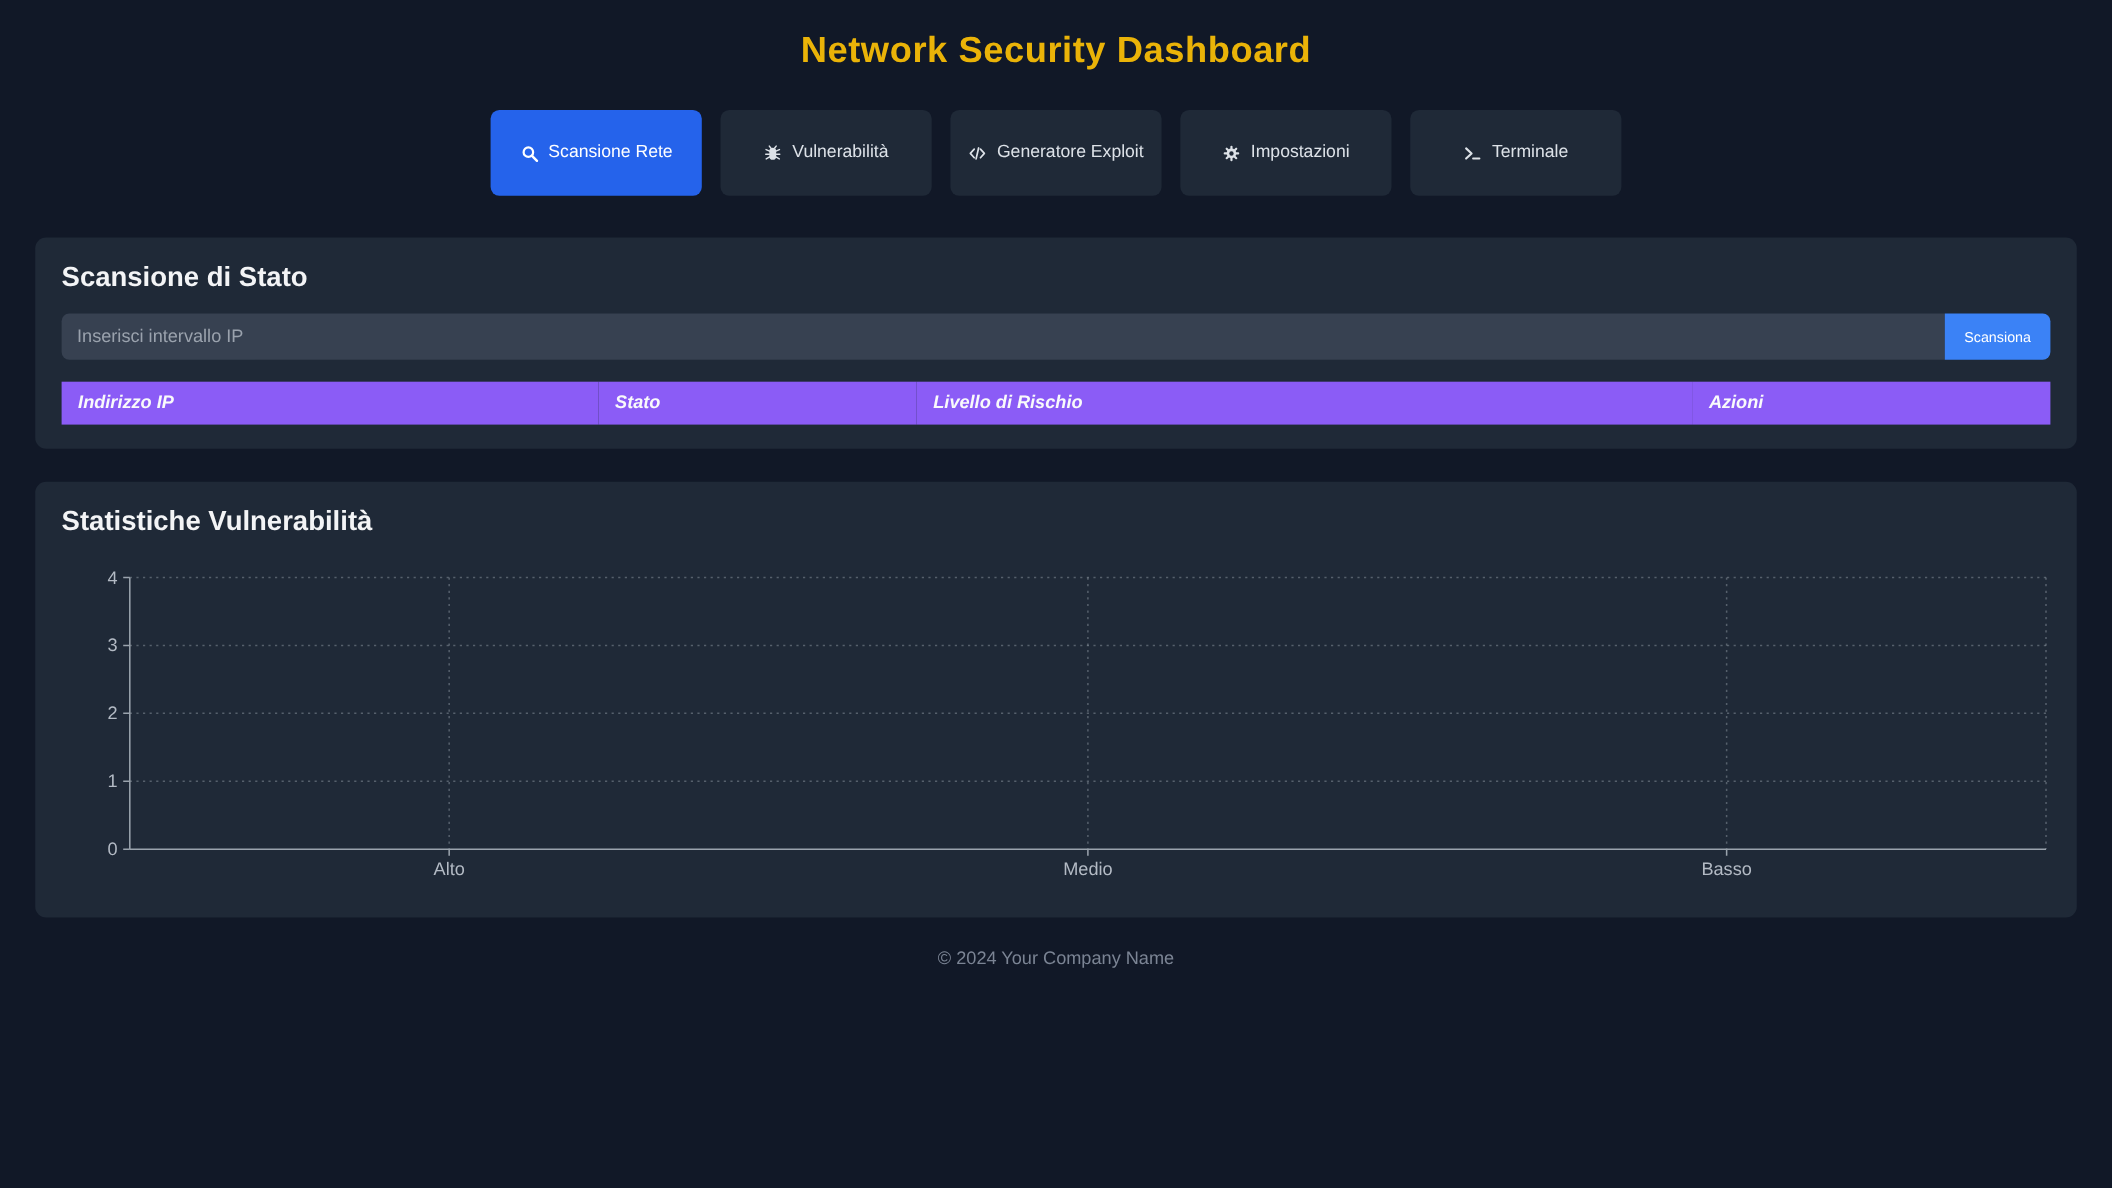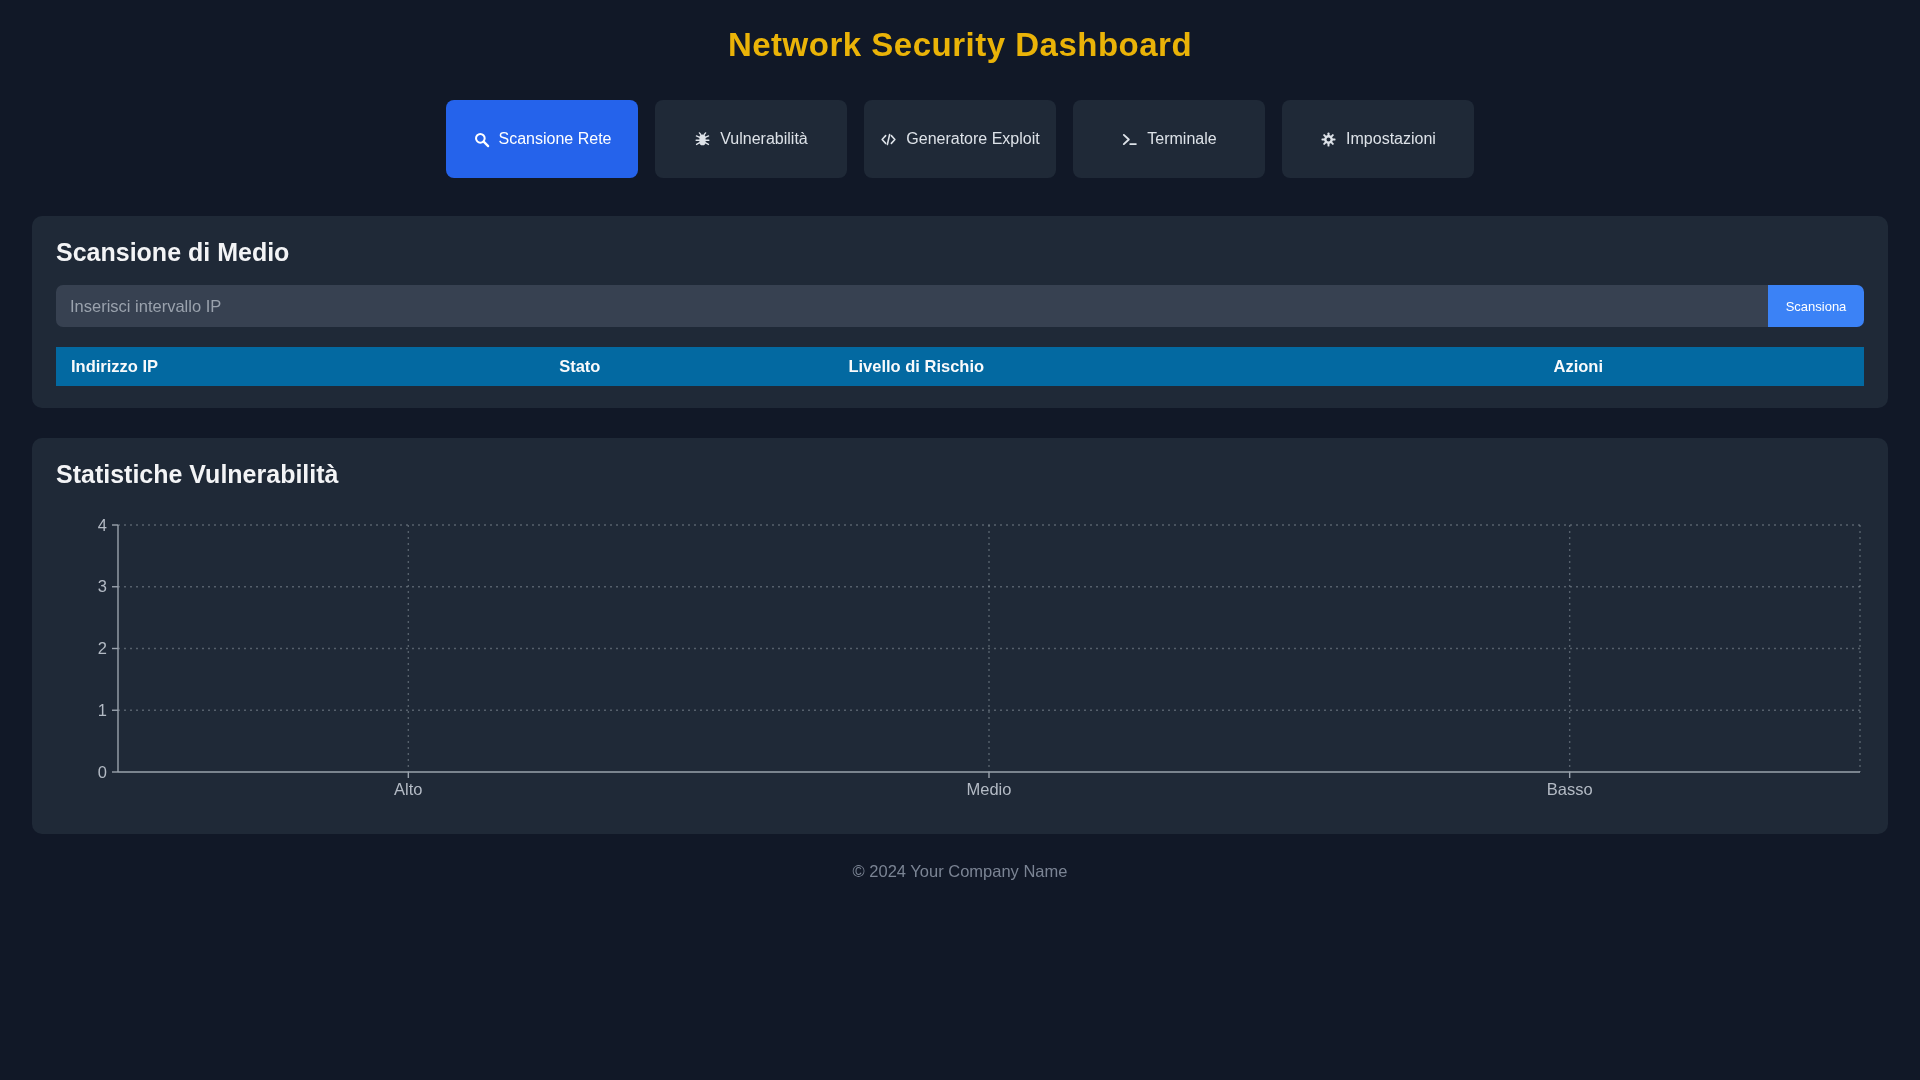--- a/index.html
+++ b/index.html
@@ -86,21 +86,21 @@
     font-family: inherit;
     cursor: pointer;
   }
 
   table.scan-table {
     width: 100%;
     margin-top: 20px;
     border-collapse: collapse;
     table-layout: fixed;
   }
-  table.scan-table thead tr { background: #0369a1; }
+  table.scan-table thead tr { background: #8b5cf6; font-style: italic; }
   table.scan-table th {
     text-align: left;
     padding: 10px 15px;
     color: #f9fafb;
     font-size: 16.5px;
     font-weight: 700;
   }
   .col-ip { width: 27%; } .col-stato { width: 16%; }
   .col-rischio { width: 39%; } .col-azioni { width: 18%; }
 
@@ -156,47 +156,47 @@
           <polyline points="8,6.5 3,12 8,17.5"></polyline>
             <polyline points="16,6.5 21,12 16,17.5"></polyline>
             <line x1="13.6" y1="5" x2="10.4" y2="19"></line>
         </svg>
       </span>
       <span class="tlabel">Generatore Exploit</span>
     </button>
 
     <button class="tab-btn">
       <span class="ticon">
-        <svg width="17" height="17" viewBox="0 0 24 24" fill="none" stroke="currentColor" stroke-width="2.7" stroke-linecap="round" stroke-linejoin="round">
-          <polyline points="4,5.5 11,12 4,18.5"></polyline>
-            <line x1="13" y1="18.5" x2="21" y2="18.5"></line>
-        </svg>
-      </span>
-      <span class="tlabel">Terminale</span>
-    </button>
-
-    <button class="tab-btn">
-      <span class="ticon">
         <svg width="17" height="17" viewBox="0 0 24 24">
           <g fill="currentColor">
             <rect x="10.6" y="2" width="2.8" height="20" rx="1.3"></rect>
             <rect x="10.6" y="2" width="2.8" height="20" rx="1.3" transform="rotate(45 12 12)"></rect>
             <rect x="10.6" y="2" width="2.8" height="20" rx="1.3" transform="rotate(90 12 12)"></rect>
             <rect x="10.6" y="2" width="2.8" height="20" rx="1.3" transform="rotate(135 12 12)"></rect>
             <circle cx="12" cy="12" r="6.2"></circle>
           </g>
           <circle cx="12" cy="12" r="2.8" fill="#1f2937"></circle>
         </svg>
       </span>
       <span class="tlabel">Impostazioni</span>
     </button>
+
+    <button class="tab-btn">
+      <span class="ticon">
+        <svg width="17" height="17" viewBox="0 0 24 24" fill="none" stroke="currentColor" stroke-width="2.7" stroke-linecap="round" stroke-linejoin="round">
+          <polyline points="4,5.5 11,12 4,18.5"></polyline>
+            <line x1="13" y1="18.5" x2="21" y2="18.5"></line>
+        </svg>
+      </span>
+      <span class="tlabel">Terminale</span>
+    </button>
   </nav>
 
   <section class="card scan">
-    <h2>Scansione di Medio</h2>
+    <h2>Scansione di Stato</h2>
     <div class="scan-row">
       <input type="text" placeholder="Inserisci intervallo IP" style="">
       <button>Scansiona</button>
     </div>
     <table class="scan-table">
       <thead>
         <tr>
           <th class="col-ip">Indirizzo IP</th>
           <th class="col-stato">Stato</th>
           <th class="col-rischio">Livello di Rischio</th>

